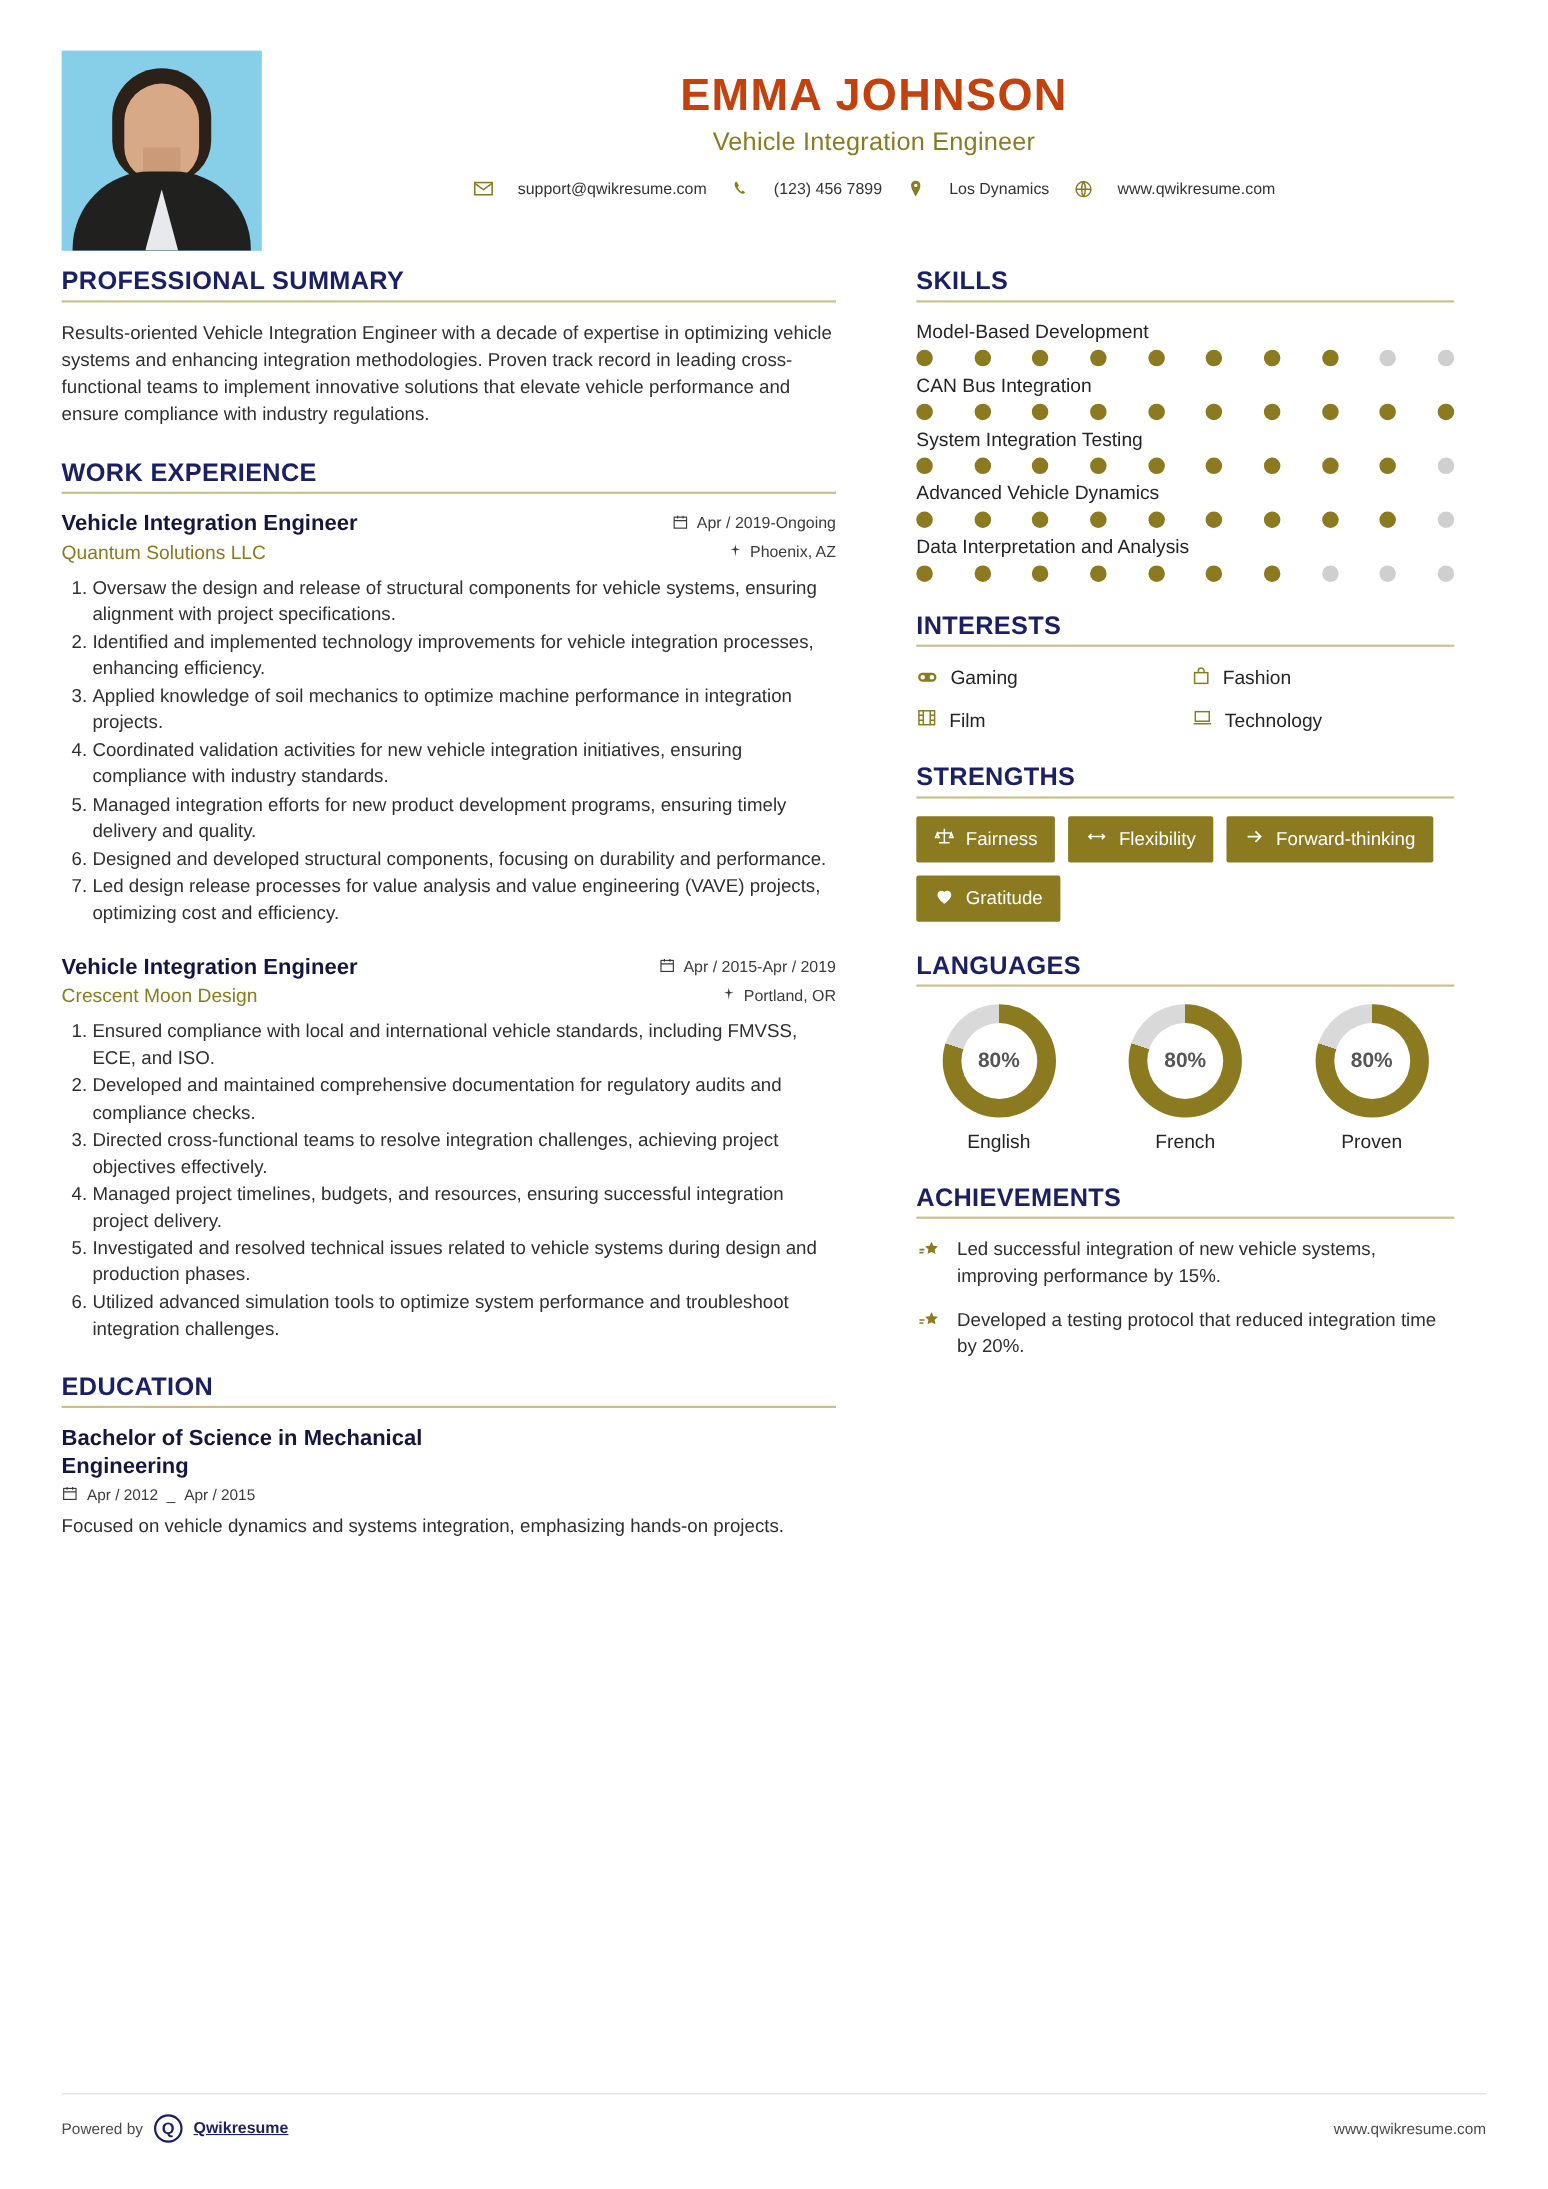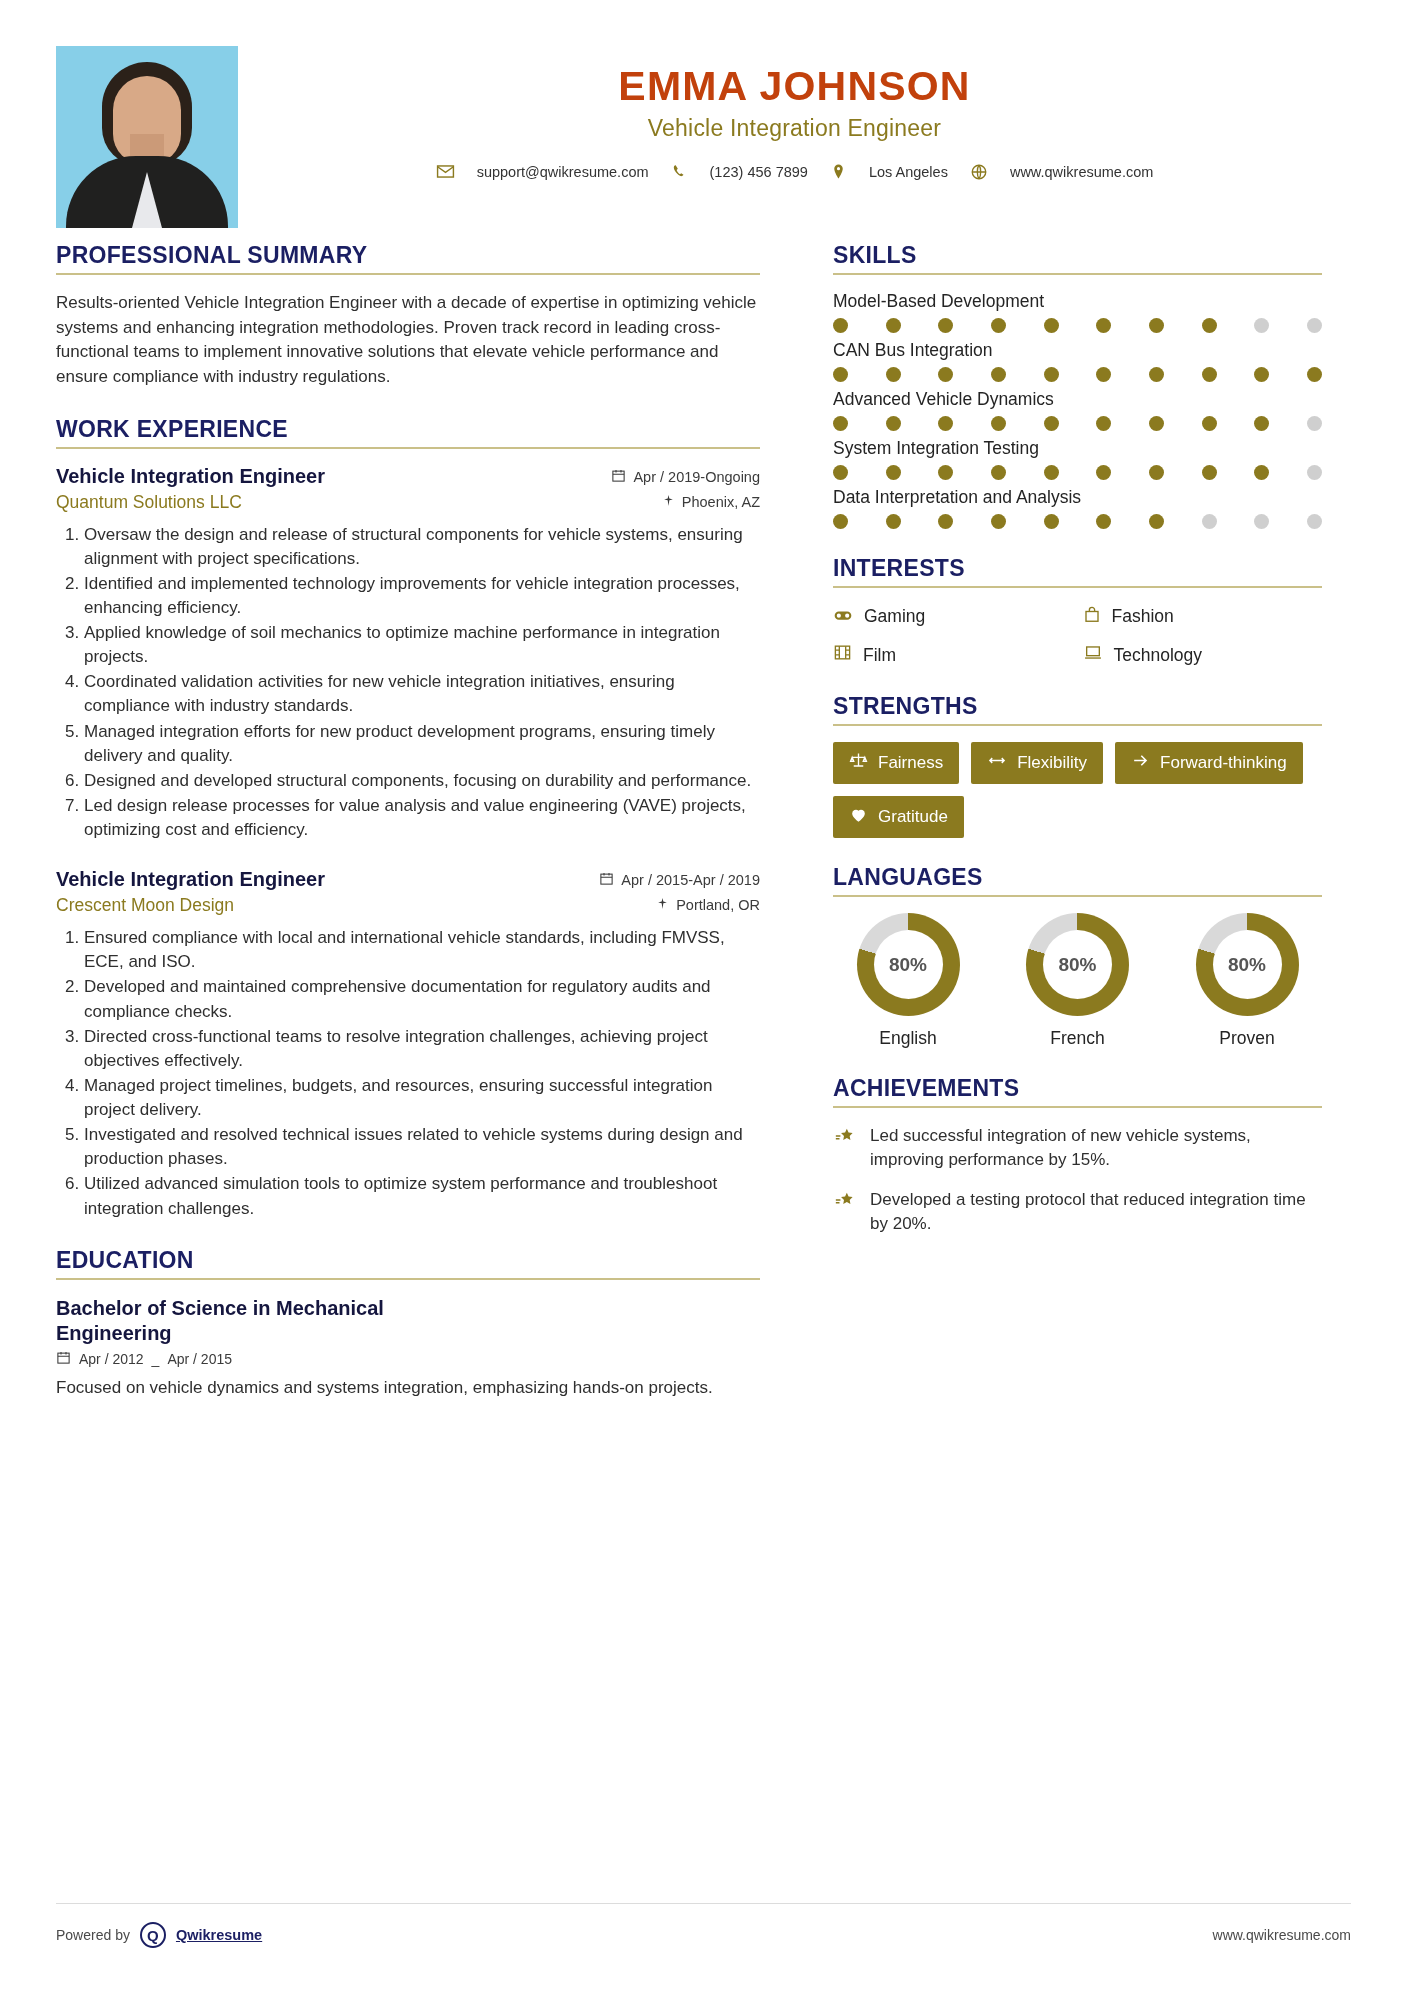--- a/index.html
+++ b/index.html
@@ -319,21 +319,21 @@
           </span>
           <span>(123) 456 7899</span>
         </div>
 
         <div class="contact-item">
           <span>
             <svg width="17" height="17" viewBox="0 0 24 24" fill="#8b7a1f">
               <path d="M12 2C8.7 2 6 4.7 6 8c0 4.5 6 14 6 14s6-9.5 6-14c0-3.3-2.7-6-6-6zm0 8.2A2.2 2.2 0 1 1 12 5.8a2.2 2.2 0 0 1 0 4.4z"></path>
             </svg>
           </span>
-          <span>Los Angeles</span>
+          <span>Los Dynamics</span>
         </div>
 
         <div class="contact-item">
           <span>
             <svg width="18" height="18" viewBox="0 0 24 24" fill="none" stroke="#8b7a1f" stroke-width="1.8">
               <circle cx="12" cy="12" r="9"></circle>
                 <path d="M3 12h18M12 3c3 3.5 3 14 0 18M12 3c-3 3.5-3 14 0 18"></path>
             </svg>
           </span>
           <span>www.qwikresume.com</span>
@@ -479,36 +479,36 @@
               <span class="dot on"></span>
               <span class="dot on"></span>
               <span class="dot on"></span>
               <span class="dot on"></span>
               <span class="dot on"></span>
               <span class="dot on"></span>
               <span class="dot on"></span>
             </div>
         </div>
         <div class="skill">
+          <div class="skill-name">System Integration Testing</div>
+          <div class="dots">
+              <span class="dot on"></span>
+              <span class="dot on"></span>
+              <span class="dot on"></span>
+              <span class="dot on"></span>
+              <span class="dot on"></span>
+              <span class="dot on"></span>
+              <span class="dot on"></span>
+              <span class="dot on"></span>
+              <span class="dot on"></span>
+              <span class="dot"></span>
+            </div>
+        </div>
+        <div class="skill">
           <div class="skill-name">Advanced Vehicle Dynamics</div>
-          <div class="dots">
-              <span class="dot on"></span>
-              <span class="dot on"></span>
-              <span class="dot on"></span>
-              <span class="dot on"></span>
-              <span class="dot on"></span>
-              <span class="dot on"></span>
-              <span class="dot on"></span>
-              <span class="dot on"></span>
-              <span class="dot on"></span>
-              <span class="dot"></span>
-            </div>
-        </div>
-        <div class="skill">
-          <div class="skill-name">System Integration Testing</div>
           <div class="dots">
               <span class="dot on"></span>
               <span class="dot on"></span>
               <span class="dot on"></span>
               <span class="dot on"></span>
               <span class="dot on"></span>
               <span class="dot on"></span>
               <span class="dot on"></span>
               <span class="dot on"></span>
               <span class="dot on"></span>

